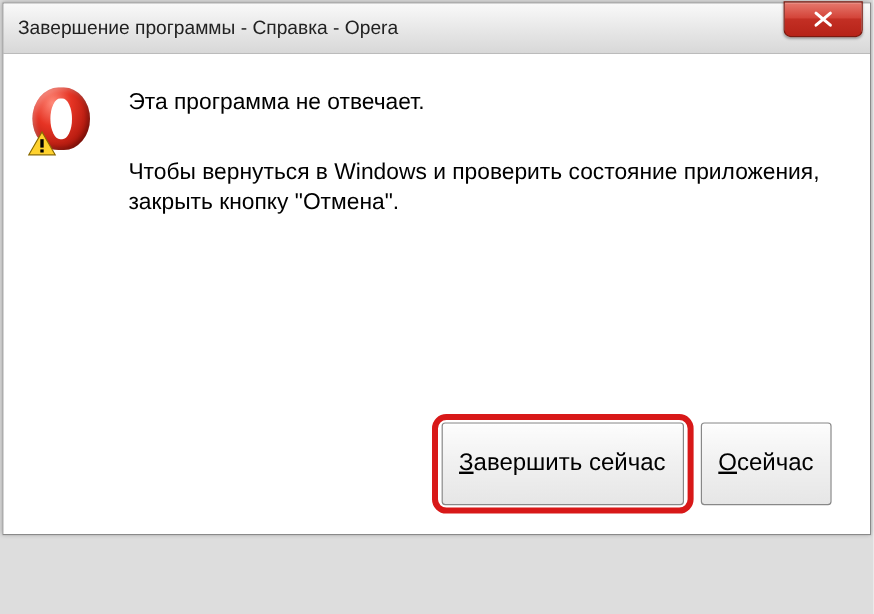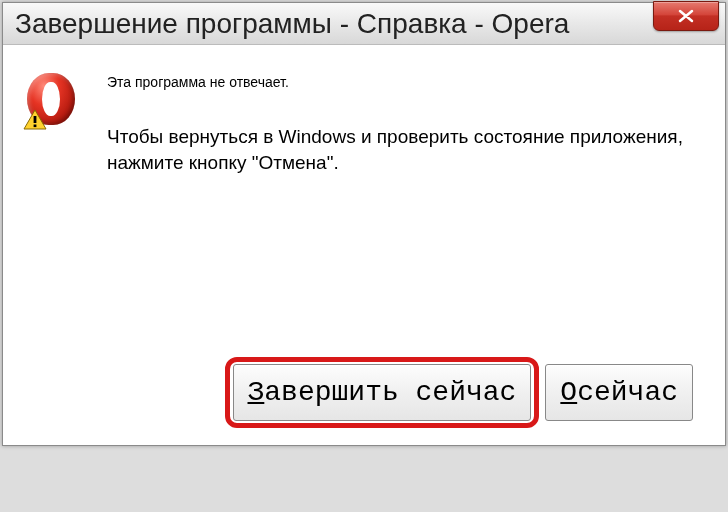--- a/index.html
+++ b/index.html
@@ -20,21 +20,21 @@
     .titlebar {
       height: 42px;
       background: linear-gradient(to bottom, #f9f9f9 0%, #e8e8e8 50%, #d8d8d8 100%);
       border-bottom: 1px solid #bbb;
       display: flex;
       align-items: center;
       padding-left: 12px;
       position: relative;
     }
     .titlebar-title {
-      font-size: 28px;
+      font-size: 16px;
       color: #222;
       font-weight: 400;
     }
     .close-btn {
       position: absolute;
       top: -2px;
       right: 6px;
       width: 66px;
       height: 30px;
       background: linear-gradient(to bottom, #e67a6f 0%, #d4453a 45%, #c32f24 50%, #b62318 100%);
@@ -95,37 +95,37 @@
       height: 22px;
     }
     .text-col {
       flex: 1;
       font-size: 19px;
       color: #000;
       line-height: 1.35;
     }
     .heading {
       margin-bottom: 32px;
-      font-size: 14px;
+      font-size: 19px;
     }
     .para {
       margin-bottom: 28px;
     }
     .button-row {
       margin-top: auto;
       display: flex;
       justify-content: flex-end;
       gap: 14px;
       padding-right: 8px;
       padding-top: 20px;
     }
     .btn {
-      font-family: Liberation Mono, monospace;
-      font-size: 28px;
-      padding: 12px 14px;
+      font-family: Liberation Sans, sans-serif;
+      font-size: 20px;
+      padding: 22px 14px;
       background: linear-gradient(to bottom, #fdfdfd 0%, #f0f0f0 50%, #e6e6e6 100%);
       border: 1px solid #888;
       border-radius: 3px;
       cursor: pointer;
       color: #000;
       box-shadow: inset 0 1px 0 #fff;
       position: relative;
     }
     .btn .ul {
       text-decoration: underline;
@@ -165,21 +165,21 @@
           <div class="opera-o"></div>
           <svg class="warn-badge" viewBox="0 0 24 22">
             <path d="M12 1 L23 20 L1 20 Z" fill="#ffd22e" stroke="#8a6a00" stroke-width="1"></path>
             <rect x="10.6" y="7" width="2.8" height="7" fill="#000"></rect>
             <rect x="10.6" y="15.5" width="2.8" height="2.6" fill="#000"></rect>
           </svg>
         </div>
       </div>
       <div class="text-col">
         <div class="heading">Эта программа не отвечает.</div>
-        <div class="para">Чтобы вернуться в Windows и проверить состояние приложения, нажмите кнопку "Отмена".</div>
+        <div class="para">Чтобы вернуться в Windows и проверить состояние приложения, закрыть кнопку "Отмена".</div>
       </div>
     </div>
 
     <div class="button-row">
       <span class="highlight-wrap">
         <button class="btn"><span class="ul">З</span><span>авершить сейчас</span></button>
         <span class="highlight-box"></span>
       </span>
       <button class="btn"><span class="ul">О</span><span>сейчас</span></button>
     </div>

